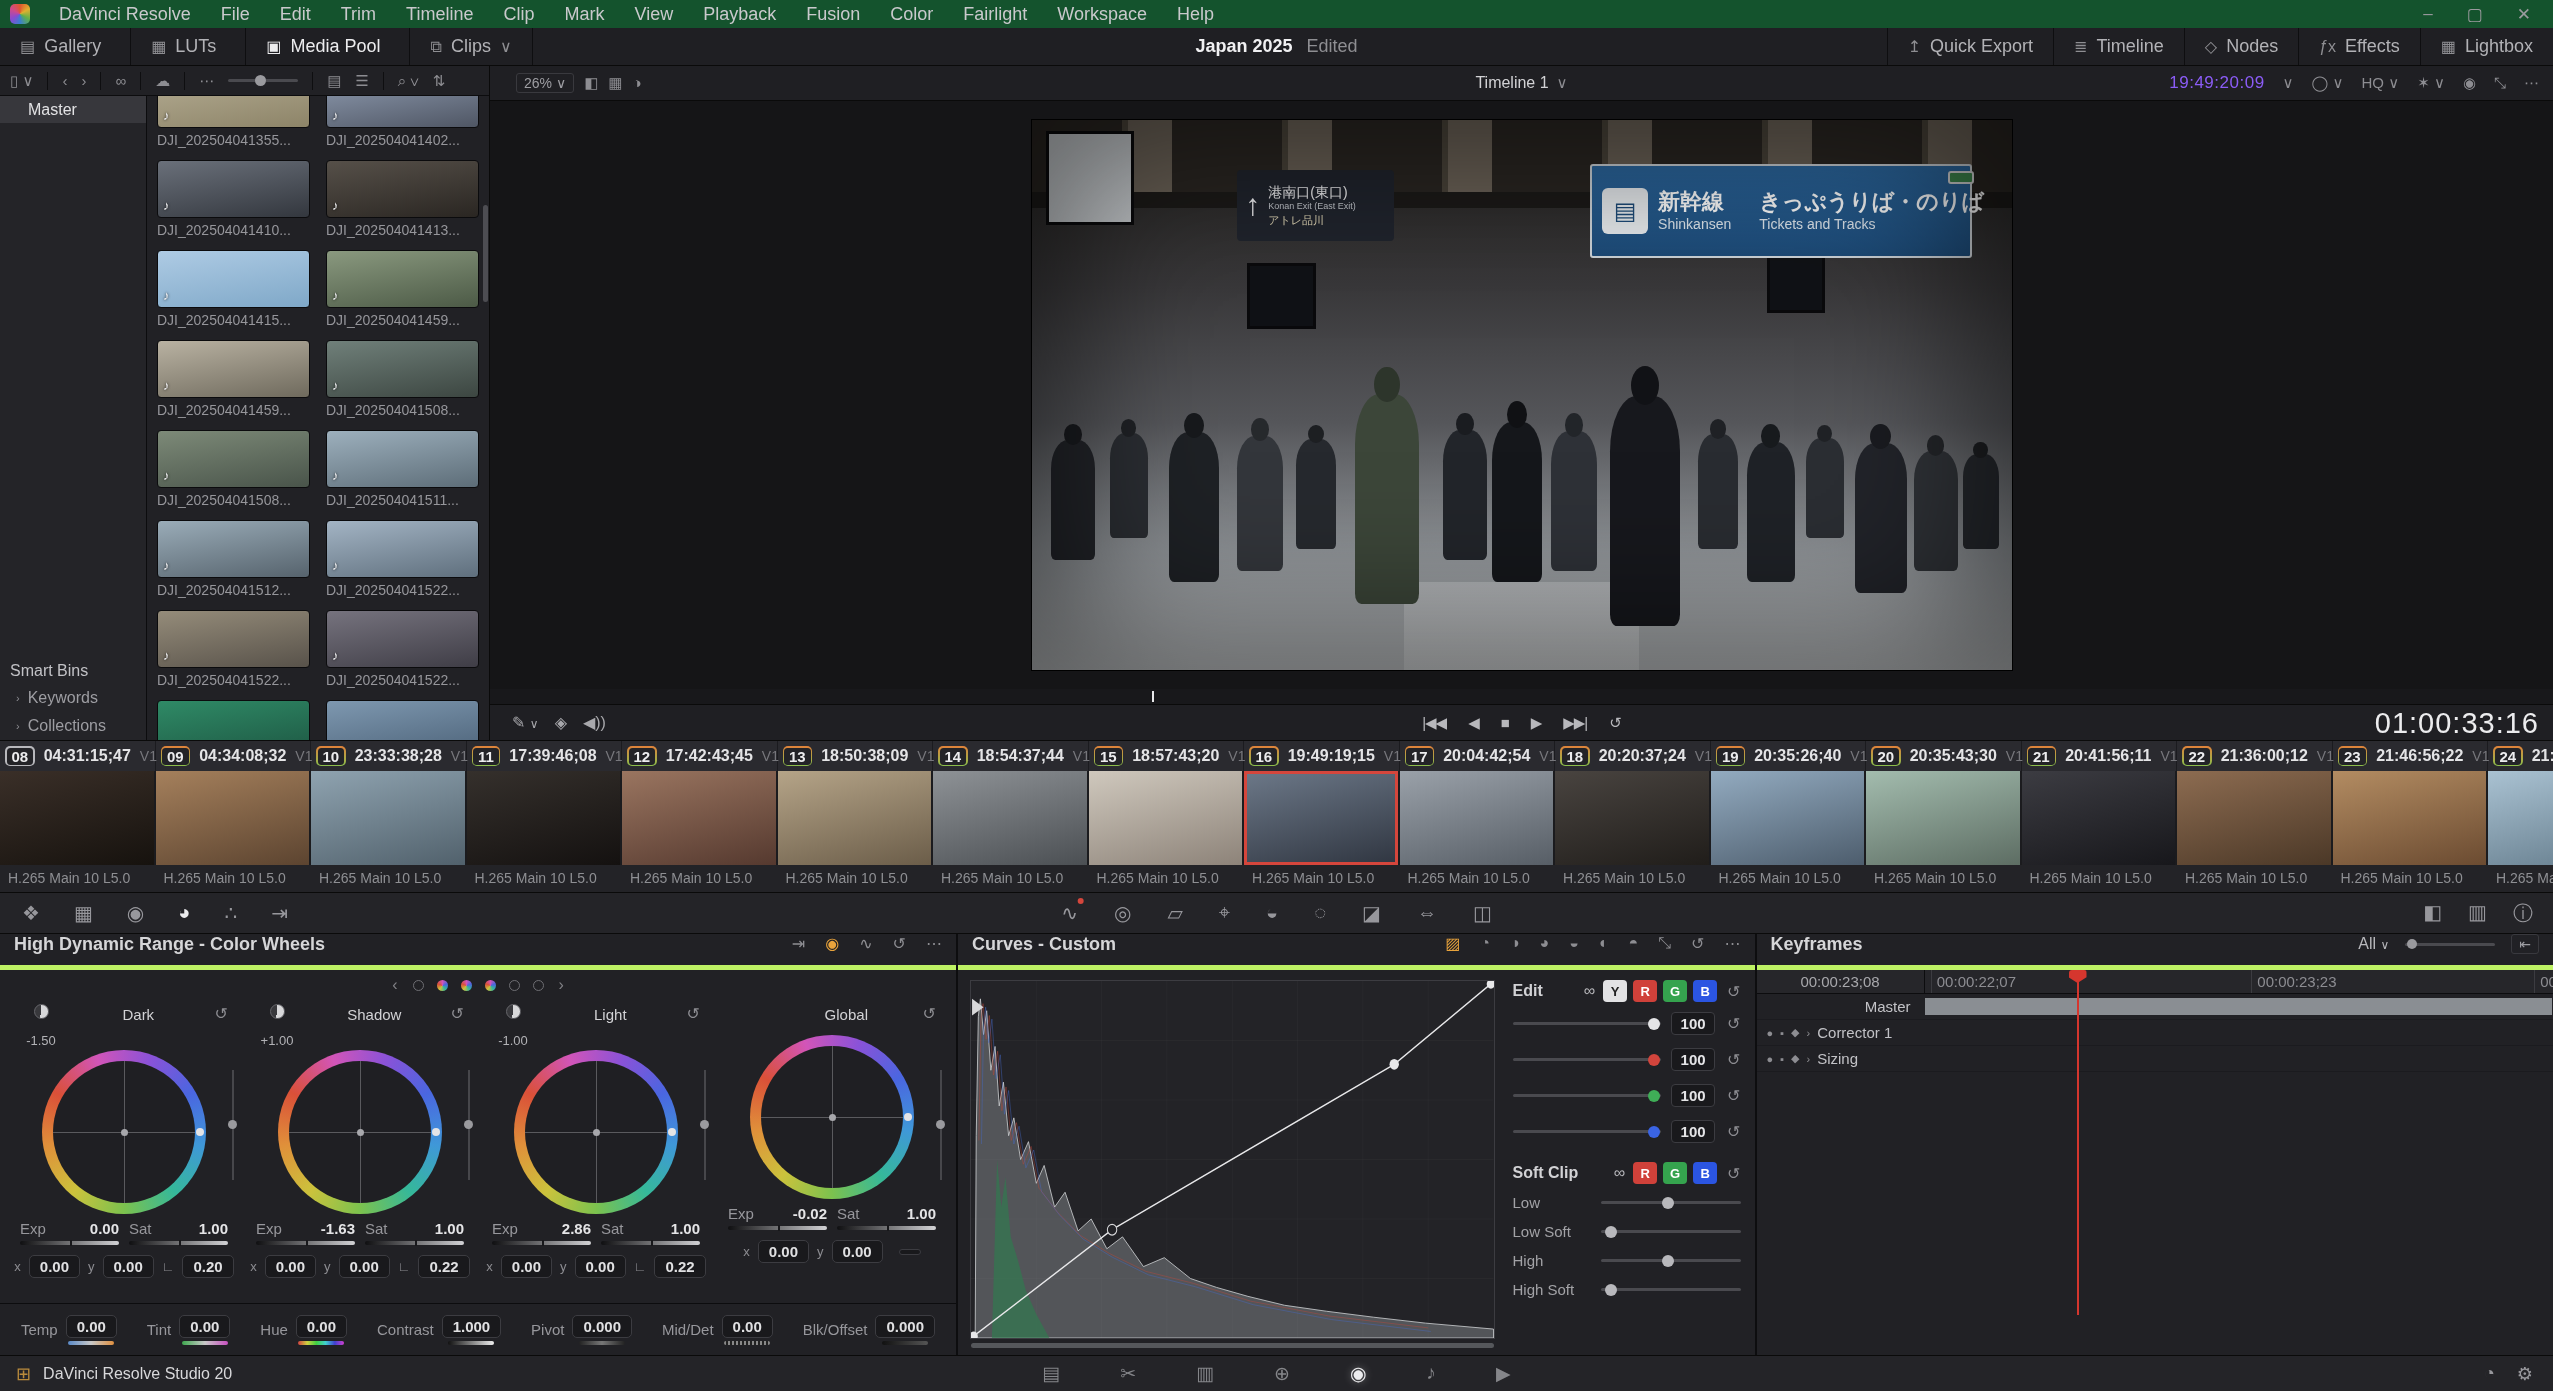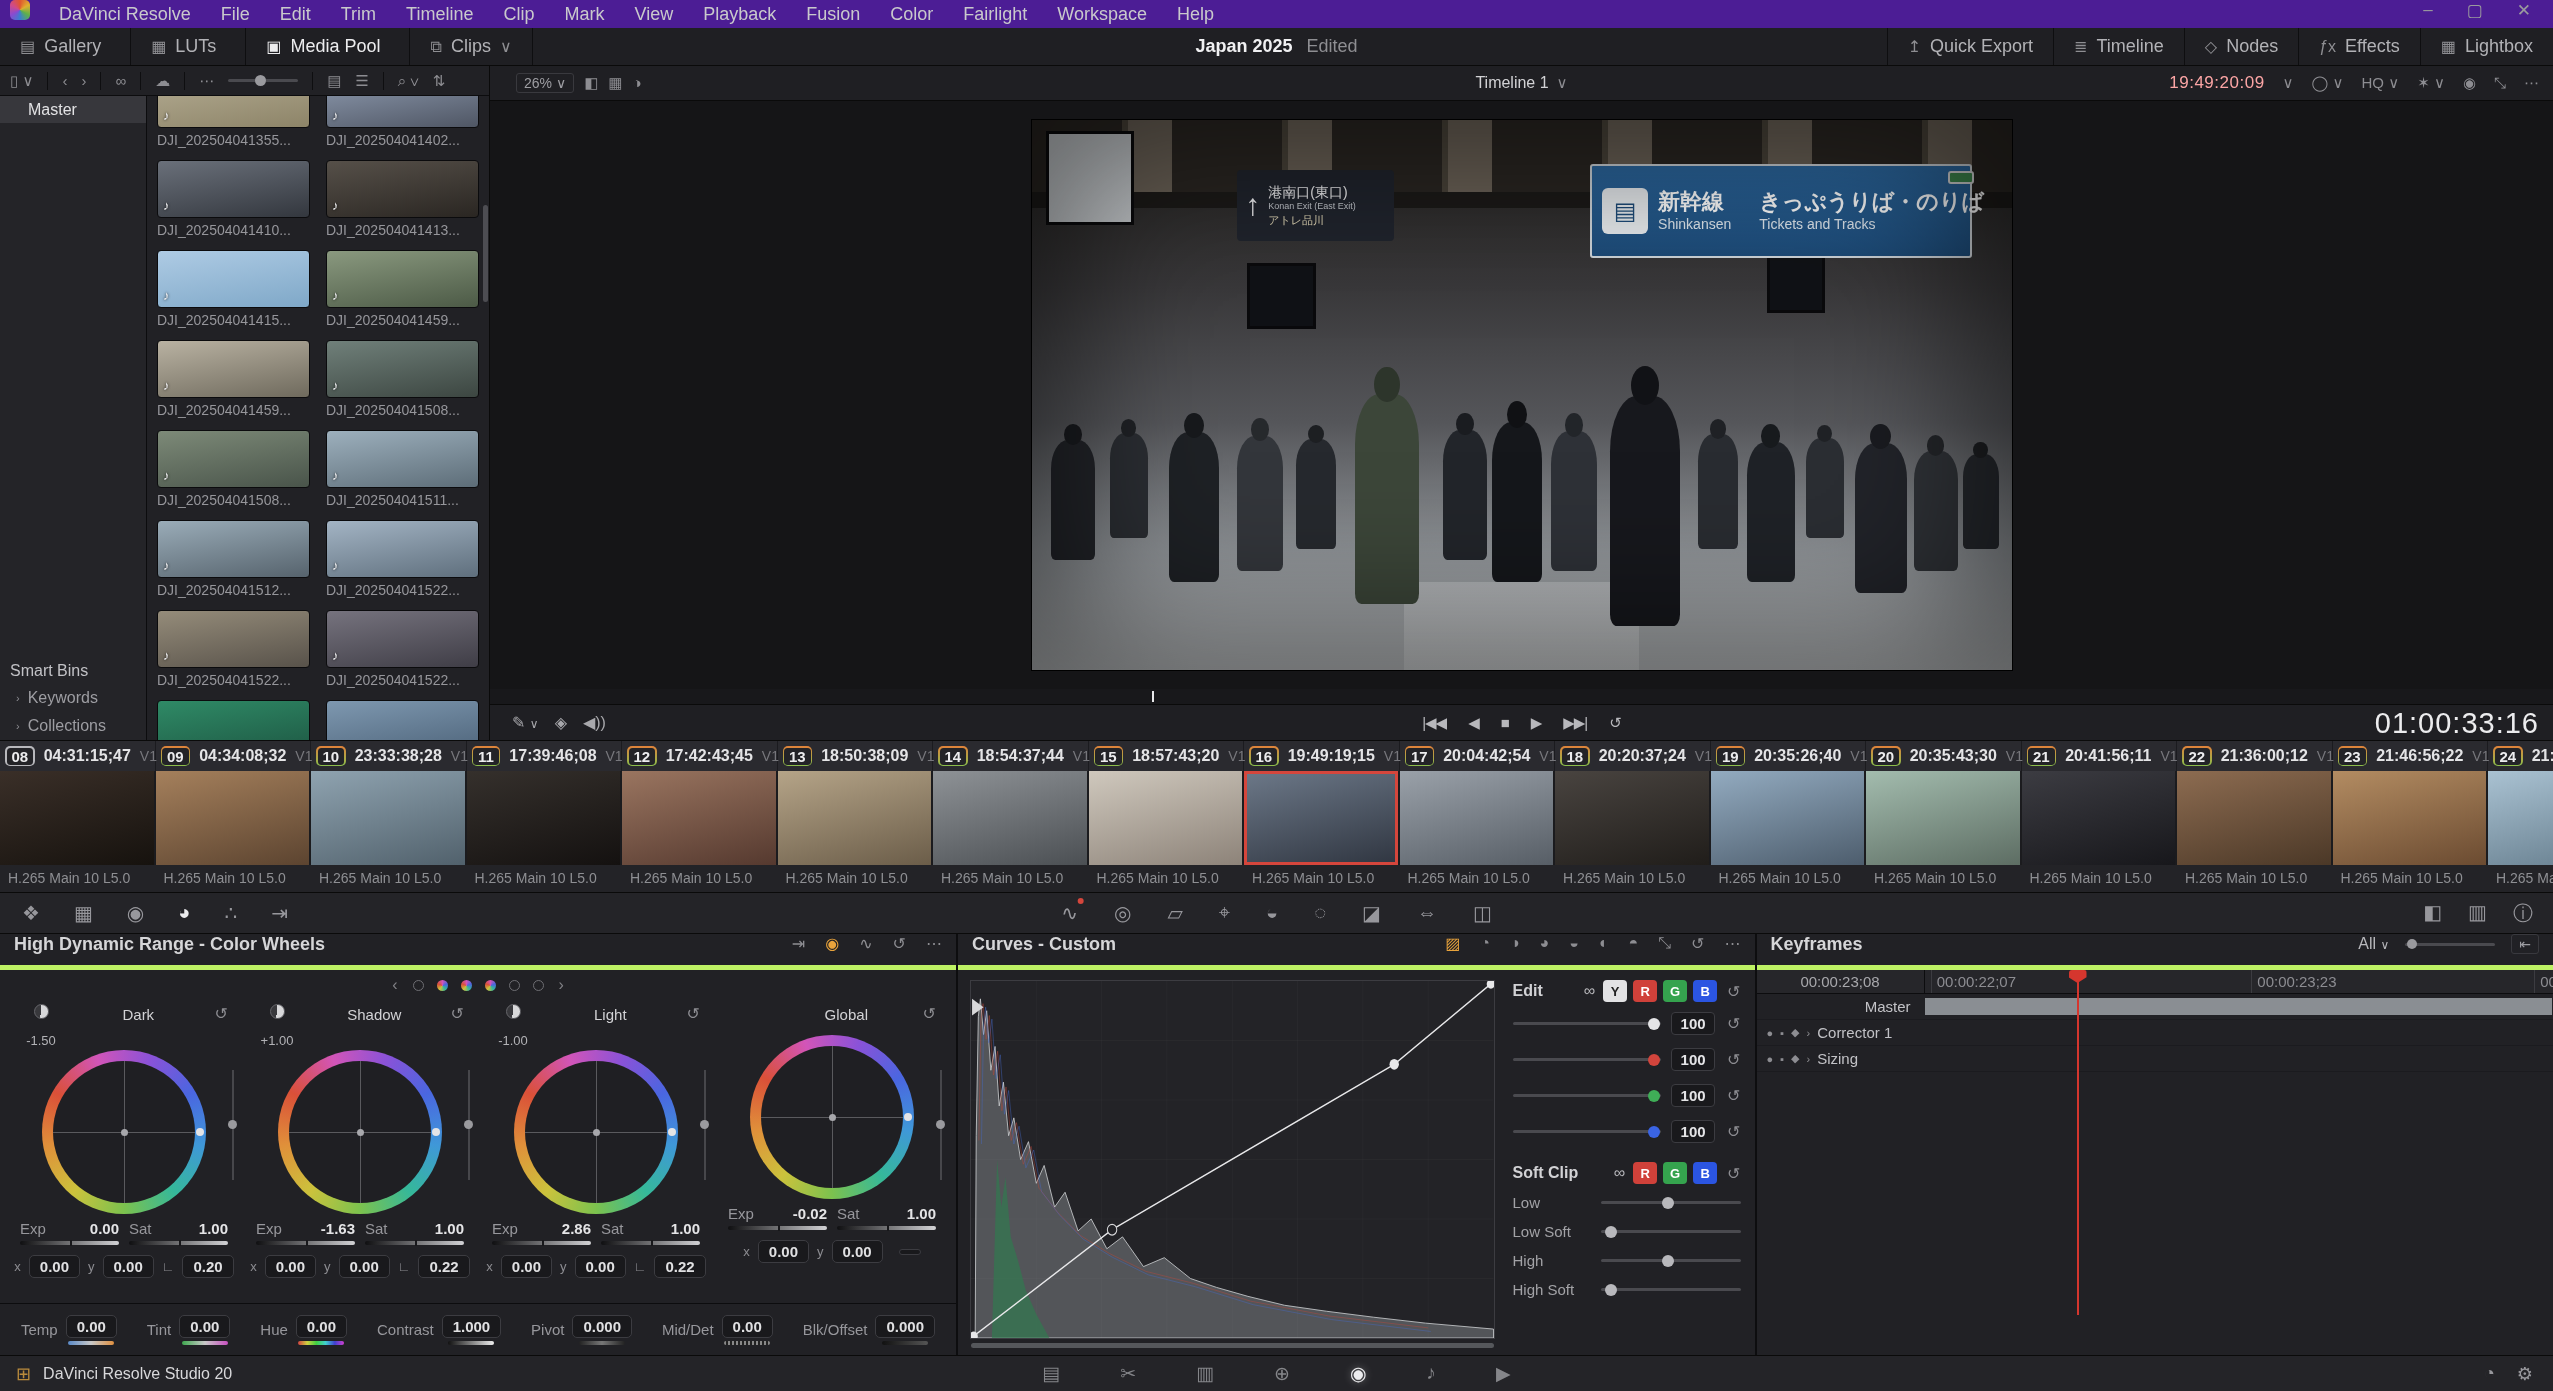--- a/index.html
+++ b/index.html
@@ -1,19 +1,19 @@
 <!DOCTYPE html>
 <html><head>
 <meta charset="utf-8">
 <style>
 *{margin:0;padding:0;box-sizing:border-box}
 html,body{width:2553px;height:1391px;overflow:hidden;background:#141416;font-family:"Liberation Sans",sans-serif;color:#c5c5c8;-webkit-font-smoothing:antialiased}
 .app{width:2553px;height:1391px;display:flex;flex-direction:column}
 
-.menubar{height:28px;background:#4c1d95;display:flex;align-items:flex-start;font-size:18px;color:#c9c9cc;flex:none}
+.menubar{height:28px;background:#14532d;display:flex;align-items:center;font-size:18px;color:#c9c9cc;flex:none}
 .logo{width:20px;height:20px;border-radius:5px;margin:0 14px 0 10px;background:conic-gradient(#e0552f,#e0b02f,#5fb04a,#3a7fd0,#8a4ad0,#d04a8a,#e0552f)}
 .menu-item{padding:0 15px;height:100%;display:flex;align-items:center}
 .win-controls{margin-left:auto;display:flex;gap:34px;padding-right:22px;color:#9a9a9e;font-size:17px}
 
 .toolbar{height:38px;background:#1f1f23;border-bottom:1px solid #0a0a0a;display:flex;align-items:center;font-size:18px;color:#b2b2b6;position:relative;flex:none}
 .tb-group{display:flex;align-items:center;height:100%}
 .tb-item{display:flex;align-items:center;gap:9px;padding:0 20px;height:100%;border-right:1px solid #0e0e10}
 .tb-item .ticon{font-size:16px;color:#8e8e92}
 .tb-item.active{color:#ececee}
 .tb-item.active .ticon{color:#ececee}
@@ -41,21 +41,21 @@
 .mp-note{position:absolute;left:5px;bottom:4px;color:#f0f0f2;font-size:13px;text-shadow:0 0 3px #000}
 .mp-label{margin-top:4px;font-size:14px;color:#96969b;white-space:nowrap;overflow:hidden}
 .mp-scroll{position:absolute;right:1px;top:17%;width:5px;height:15%;border-radius:3px;background:#4d4d52}
 
 .viewer{flex:1;display:flex;flex-direction:column;overflow:hidden}
 .viewer-header{height:35px;background:#1f1f23;border-bottom:1px solid #0a0a0a;display:flex;align-items:center;font-size:16px;color:#b2b2b6;position:relative;flex:none}
 .vh-left{display:flex;align-items:center;gap:10px;padding-left:26px}
 .vh-box{border:1px solid #39393e;border-radius:3px;padding:1px 7px;font-size:14px;color:#9d9da2}
 .vh-center{position:absolute;left:50%;transform:translateX(-50%);display:flex;gap:8px;align-items:center;color:#d2d2d5}
 .vh-right{margin-left:auto;display:flex;align-items:center;gap:18px;padding-right:14px}
-.vh-tc{color:#fca5a5;font-size:17px;letter-spacing:.5px}
+.vh-tc{color:#8b5cf6;font-size:17px;letter-spacing:.5px}
 .vh-ic{color:#8d8d92;font-size:15px}
 .viewer-stage{flex:1;background:#151517;display:flex;align-items:center;justify-content:center;overflow:hidden}
 .video{width:980px;height:550px;position:relative;overflow:hidden;background:linear-gradient(180deg,#23211e 0%,#39383a 30%,#55565a 55%,#8e9296 78%,#b8bbbd 100%);box-shadow:0 0 0 1px #000}
 .v-ceiling{position:absolute;left:0;top:0;right:0;height:14%;background:repeating-linear-gradient(90deg,#2a2622 0 90px,#4a443a 90px 96px,#6b6257 96px 140px,#2a2622 140px 160px)}
 .v-beam{position:absolute;left:0;top:13%;right:0;height:3%;background:#1c1a18}
 .v-screen{position:absolute;border:3px solid #0a0a0c;background:#c9cdd0}
 .v-screen.dark{background:#101216}
 .v-sign-blue{position:absolute;left:57%;top:8%;width:39%;height:17%;background:linear-gradient(180deg,#2d6aa3,#1d4b78);border:2px solid #cfd5da;border-radius:3px;display:flex;align-items:center;padding:6px 10px;gap:10px;color:#fff}
 .v-sign-blue .tick{width:46px;height:46px;border-radius:6px;background:#e8ecef;color:#1d4b78;display:flex;align-items:center;justify-content:center;font-size:24px;flex:none}
 .v-sign-blue .col{display:flex;flex-direction:column;justify-content:center;line-height:1.25}

